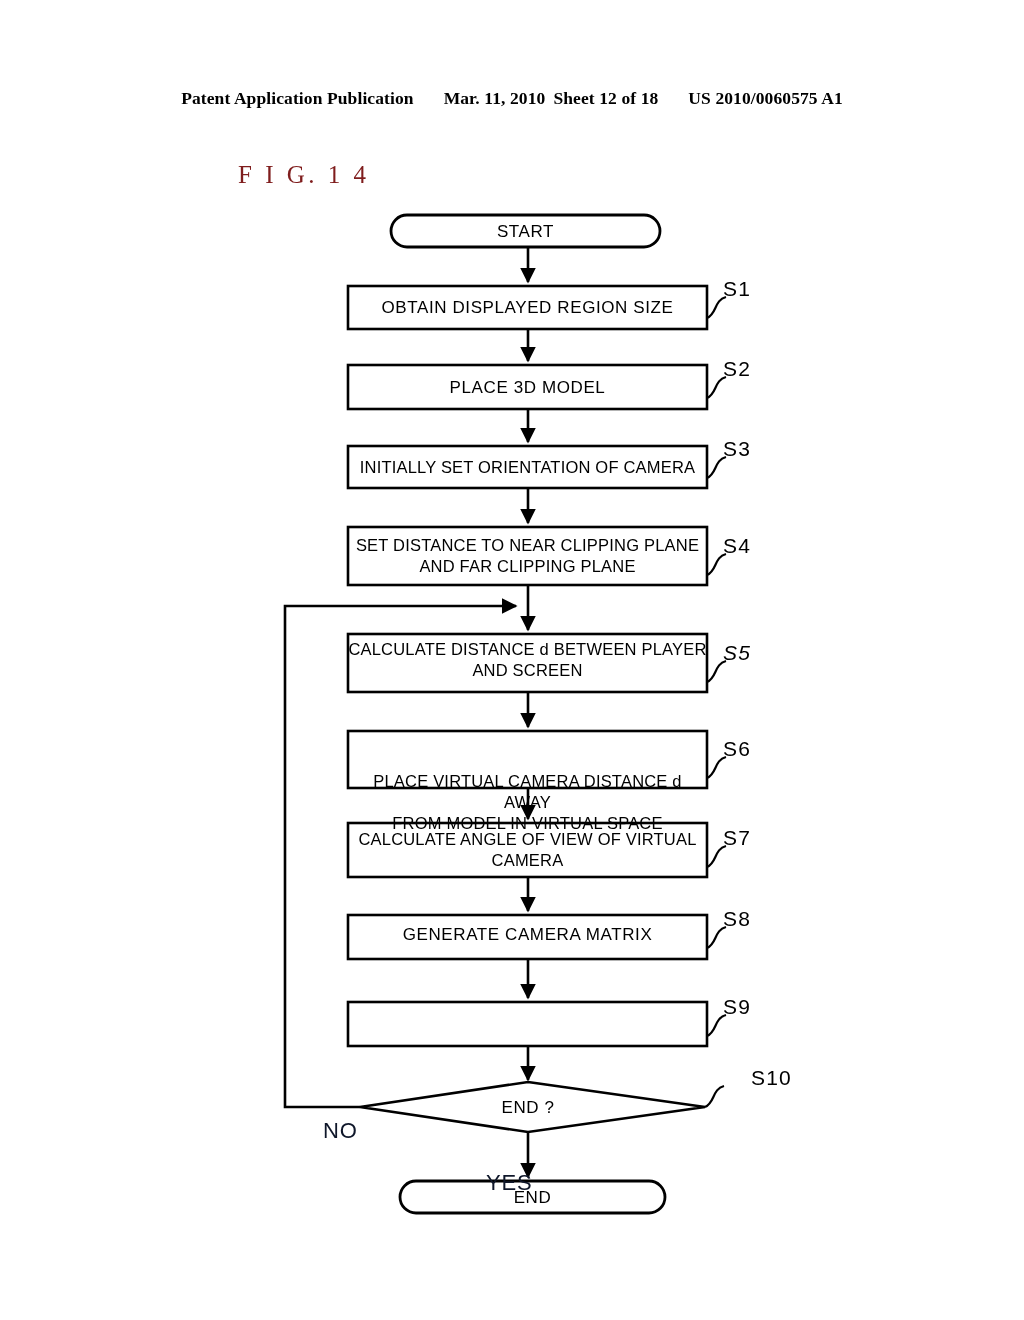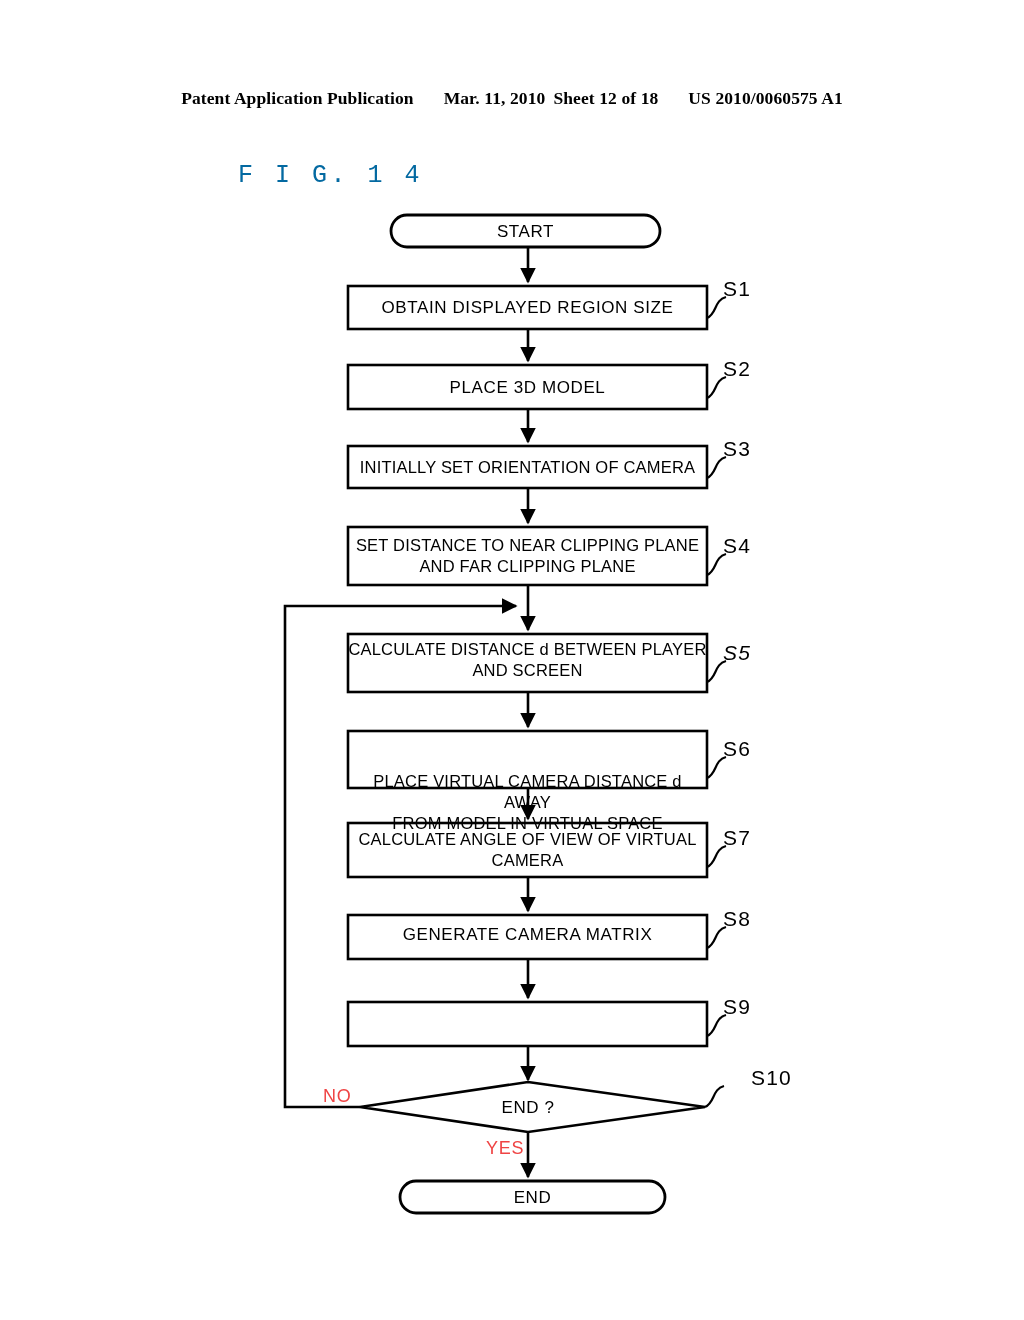--- a/index.html
+++ b/index.html
@@ -32,25 +32,25 @@
   }
   #page-header .hdr-seg { display: inline-block; vertical-align: baseline; }
   #page-header .gap-lg { display: inline-block; width: 30px; }
   #page-header .gap-sm { display: inline-block; width: 8px; }
 
   
   #figure-label {
     position: absolute;
     top: 161px;
     left: 238px;
-    font-family: Liberation Mono, monospace;
+    font-family: Liberation Serif, serif;
     font-size: 25px;
     letter-spacing: 3.5px;
     font-weight: 400;
-    color: #0369a1;
+    color: #7f1d1d;
   }
 
   
   #flowchart {
     position: absolute;
     top: 0;
     left: 0;
     width: 1024px;
     height: 1320px;
   }
@@ -83,23 +83,24 @@
   .step-label {
     position: absolute;
     font-family: "Liberation Sans", sans-serif;
     font-size: 21px;
     letter-spacing: 1.2px;
     color: #000;
   }
   .branch-label {
     position: absolute;
     font-family: "Liberation Sans", sans-serif;
-    font-size: 18px;
+    font-size: 22px;
     letter-spacing: 0.8px;
-    color: #ef4444;
+    color: #0f172a;
+    margin-top: 32px;
   }
 </style>
 </head>
 <body>
 
 <div id="page-header">
   <span class="hdr-seg">Patent Application Publication</span><span class="gap-lg"></span><span class="hdr-seg">Mar. 11, 2010</span><span class="gap-sm"></span><span class="hdr-seg">Sheet 12 of 18</span><span class="gap-lg"></span><span class="hdr-seg">US 2010/0060575 A1</span>
 </div>
 
 <div id="figure-label">F I G.  1 4</div>

